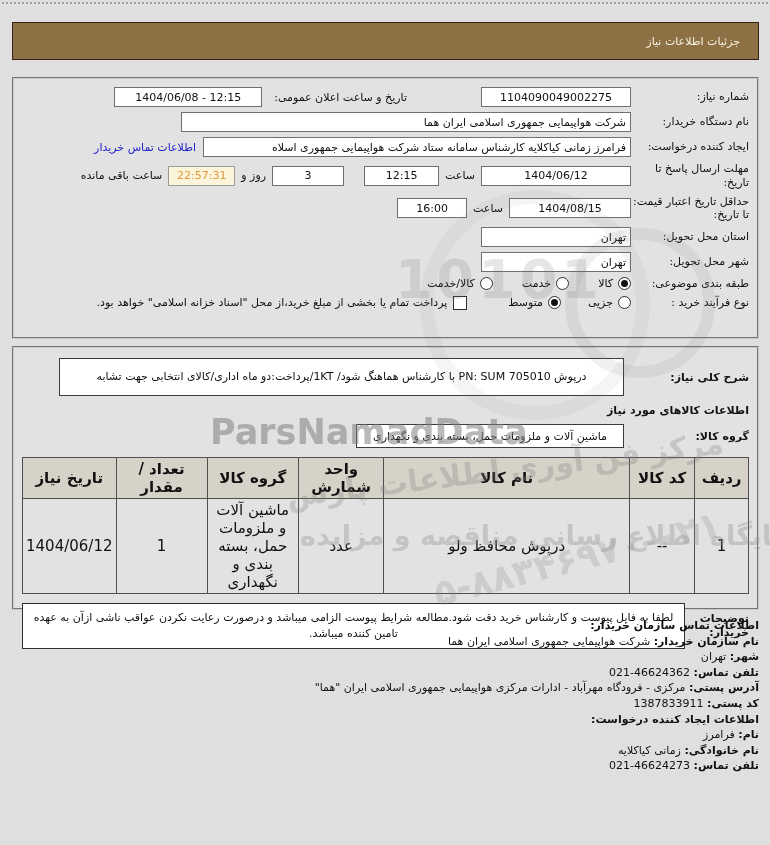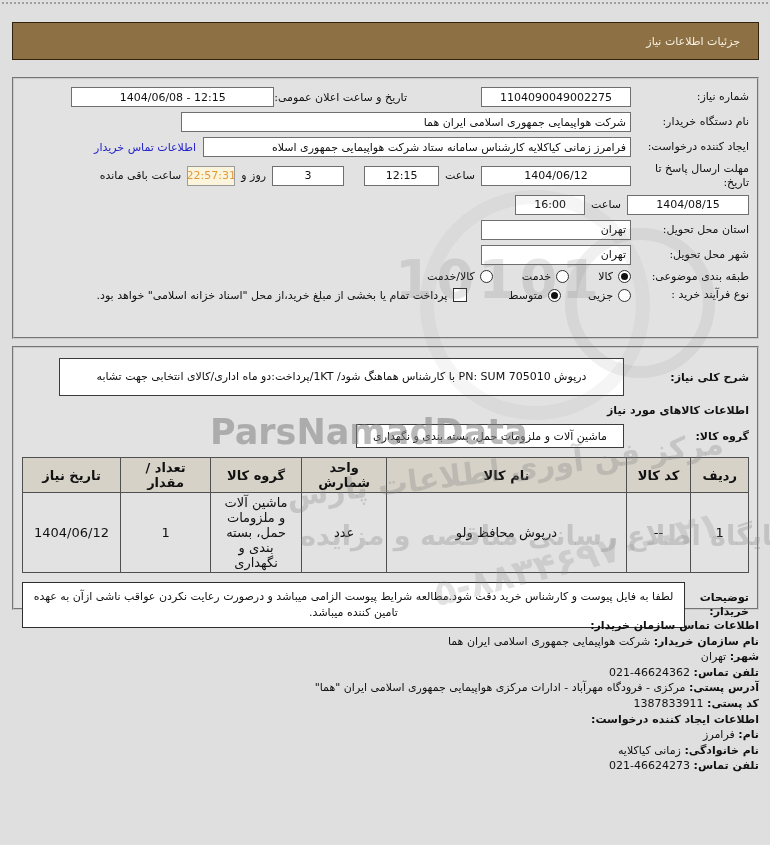--- a/index.html
+++ b/index.html
@@ -63,21 +63,21 @@
     text-align: center; padding: 0 6px; line-height: 1.35;
   }
   .goods-heading { font-weight: bold; margin: 2px 0 7px; }
   .group-row { display: flex; align-items: center; margin-bottom: 9px; }
   .group-box {
     width: 268px; height: 24px; background: #fff; border: 1px solid #3c3c3c;
     display: flex; align-items: center; justify-content: center; padding: 0 5px; white-space: nowrap;
   }
   table.goods { border-collapse: collapse; width: 727px; margin-bottom: 9px; }
   table.goods th, table.goods td {
-    border: 1px solid #4f4f4f; text-align: center; font-size: 13px; padding: 2px 11px; vertical-align: middle;
+    border: 1px solid #4f4f4f; text-align: center; font-size: 15px; padding: 2px 3px; vertical-align: middle;
   }
   table.goods th { background: #d6d2c8; height: 30px; }
   table.goods td { height: 58px; }
 
   .notes-row { display: flex; align-items: center; }
   .notes-lbl { width: 64px; flex: 0 0 64px; font-weight: bold; line-height: 1.3; }
   .notes-box {
     width: 767px; min-height: 46px; background: #fff; border: 1px solid #2f2f2f;
     display: flex; align-items: center; justify-content: center;
     text-align: center; padding: 3px 8px; line-height: 1.45;
@@ -101,46 +101,47 @@
 
 <div class="titlebar">جزئیات اطلاعات نیاز</div>
 
 <div class="panel" id="panel-form">
 
   <div class="frow">
     <span class="lbl">شماره نیاز:</span>
     <div class="vbox vc ltr" style="width:150px">1104090049002275</div>
     <span style="width:74px"></span>
     <span>تاریخ و ساعت اعلان عمومی:</span>
-    <div class="vbox vc ltr" style="width:203px;margin-right:0">1404/06/08 - 12:15</div>
+    <div class="vbox vc ltr" style="width:148px;margin-right:12px">1404/06/08 - 12:15</div>
   </div>
 
   <div class="frow">
     <span class="lbl">نام دستگاه خریدار:</span>
     <div class="vbox" style="width:450px">شرکت هواپیمایی جمهوری اسلامی ایران هما</div>
   </div>
 
   <div class="frow">
     <span class="lbl">ایجاد کننده درخواست:</span>
     <div class="vbox" style="width:428px">فرامرز زمانی کیاکلایه کارشناس سامانه ستاد شرکت هواپیمایی جمهوری اسلاه</div>
     <span class="link">اطلاعات تماس خریدار</span>
   </div>
 
   <div class="frow">
     <span class="lbl">مهلت ارسال پاسخ تا تاریخ:</span>
     <div class="vbox vc ltr" style="width:150px">1404/06/12</div>
     <span class="mini-lbl">ساعت</span>
     <div class="vbox vc ltr" style="width:75px">12:15</div>
     <div class="vbox vc ltr gap20" style="width:72px">3</div>
     <span class="mini-lbl">روز و</span>
-    <div class="vbox vc ltr timer" style="width:48px">22:57:31</div>
+    <div class="vbox vc ltr timer" style="width:67px">22:57:31</div>
     <span class="mini-lbl">ساعت باقی مانده</span>
   </div>
 
   <div class="frow">
+    <span class="lbl">حداقل تاریخ اعتبار قیمت: تا تاریخ:</span>
     <div class="vbox vc ltr" style="width:122px">1404/08/15</div>
     <span class="mini-lbl">ساعت</span>
     <div class="vbox vc ltr" style="width:70px">16:00</div>
   </div>
 
   <div class="frow">
     <span class="lbl">استان محل تحویل:</span>
     <div class="vbox" style="width:150px">تهران</div>
   </div>
 

